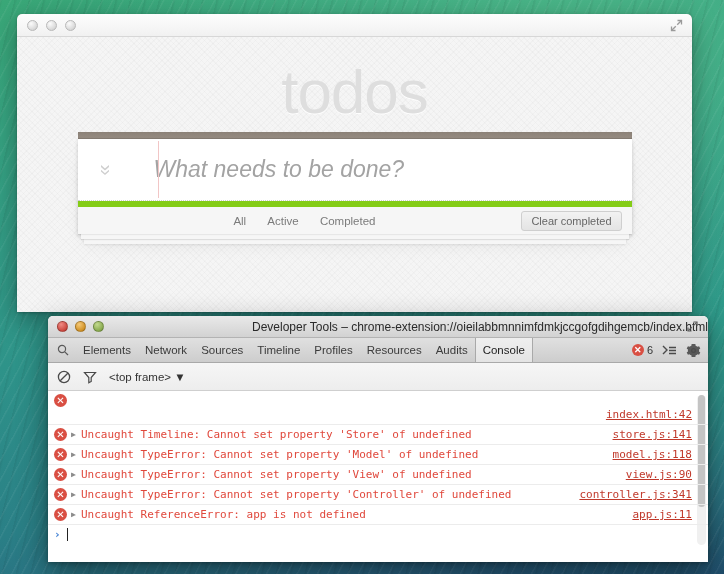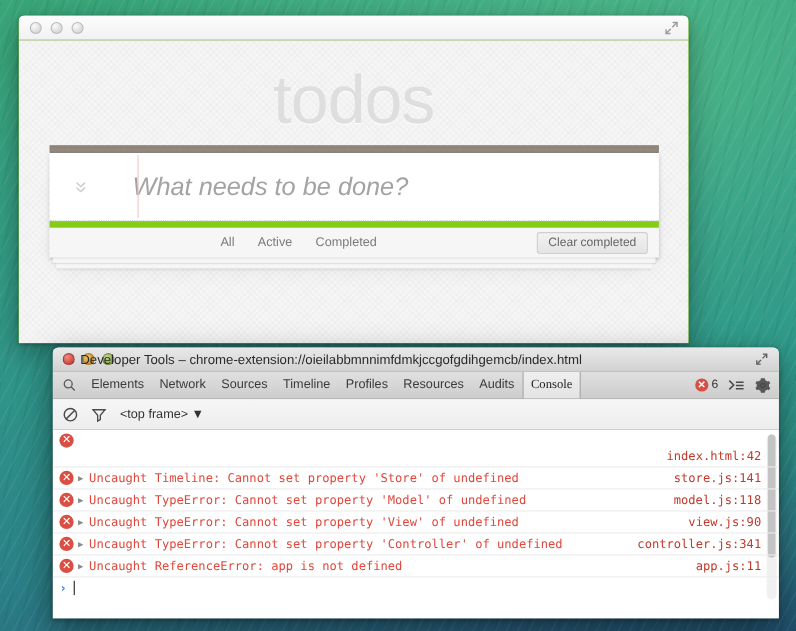--- a/index.html
+++ b/index.html
@@ -22,22 +22,22 @@
     background-image:
       repeating-linear-gradient(118deg, rgba(255,255,255,0.055) 0px, rgba(255,255,255,0.055) 1px, rgba(0,0,0,0) 2px, rgba(0,0,0,0) 9px),
       repeating-linear-gradient(104deg, rgba(0,0,0,0.05) 0px, rgba(0,0,0,0.05) 1px, rgba(0,0,0,0) 3px, rgba(0,0,0,0) 14px);
     pointer-events: none;
   }
 
   
   .app-window {
     position: absolute;
     left: 17px; top: 14px;
-    width: 609px; height: 298px;
-    background: #84cc16;
+    width: 675px; height: 298px;
+    background: #14532d;
     border-radius: 5px 5px 0 0;
     box-shadow: 0 8px 26px rgba(0,0,0,0.34), 0 1px 3px rgba(0,0,0,0.25);
     overflow: hidden;
   }
   .app-titlebar {
     height: 23px;
     background: linear-gradient(#fdfdfd, #f1f1f1);
     border-bottom: 1px solid #d7d7d7;
     position: relative;
   }
@@ -155,21 +155,21 @@
     border-bottom: 1px solid #b3b3b3;
     display: flex; align-items: center;
     position: relative;
     padding-left: 9px;
   }
   .dt-tl { width: 11px; height: 11px; border-radius: 50%; margin-right: 7px; border: 1px solid rgba(0,0,0,0.22); }
   .dt-tl.red { background: radial-gradient(circle at 35% 28%, #f08b84, #c9453c 75%); }
   .dt-tl.yellow { background: radial-gradient(circle at 35% 28%, #f5c876, #cf8f23 75%); }
   .dt-tl.green { background: radial-gradient(circle at 35% 28%, #c2d98e, #86a84c 75%); }
   .dt-title {
-    flex: 1; text-align: left;
+    flex: 1; text-align: right;
     font-size: 12px; color: #2a2a2a;
     margin-left: -38px;
     white-space: nowrap; overflow: hidden;
   }
   .dt-expand { position: absolute; right: 8px; top: 3px; color: #5c5c5c; }
 
   .dt-tabs {
     height: 25px;
     background: linear-gradient(#e0e0e0, #cdcdcd);
     border-bottom: 1px solid #a9a9a9;
@@ -182,21 +182,20 @@
     padding: 0 7px;
     color: #3b3b3b;
     cursor: pointer;
     white-space: nowrap;
   }
   .dt-tab.active {
     background: linear-gradient(#efefef, #e4e4e4);
     border-left: 1px solid #a9a9a9;
     border-right: 1px solid #a9a9a9;
     color: #1d1d1d;
-    font-family: Liberation Serif, serif;
   }
   .dt-tabs-right { margin-left: auto; display: flex; align-items: center; padding-right: 7px; gap: 9px; }
   .err-badge { display: flex; align-items: center; gap: 3px; font-size: 11px; color: #333; }
   .err-dot {
     width: 12px; height: 12px; border-radius: 50%;
     background: #d94f43; color: #fff;
     font-size: 9px; line-height: 12px; text-align: center; font-weight: bold;
   }
   .dt-icon-btn { color: #4a4a4a; cursor: pointer; display: flex; align-items: center; }
 
@@ -233,20 +232,21 @@
     flex: 0 0 13px; margin-top: 1px; margin-right: 4px;
     font-family: "Liberation Sans", sans-serif;
   }
   .tri {
     flex: 0 0 9px; color: #8b8b8b; font-size: 8px;
     line-height: 15px; margin-right: 1px;
   }
   .msg-text { flex: 1; white-space: pre-wrap; }
   .msg-link {
     color: #c0392b;
+    text-decoration: underline;
     white-space: nowrap;
     align-self: flex-end;
     padding-left: 10px;
     cursor: pointer;
   }
   .msg.multiline { flex-wrap: wrap; }
   .msg.multiline .msg-link { width: 100%; text-align: right; }
   .prompt-row {
     display: flex; align-items: center;
     padding: 3px 6px;

